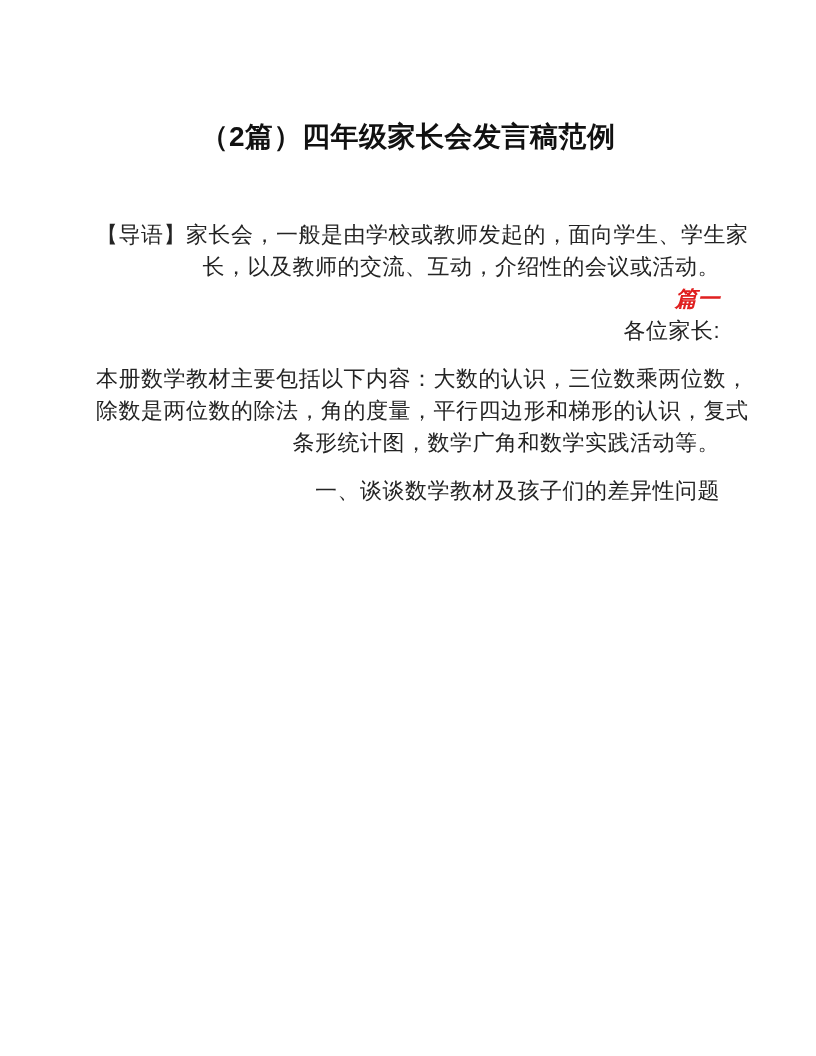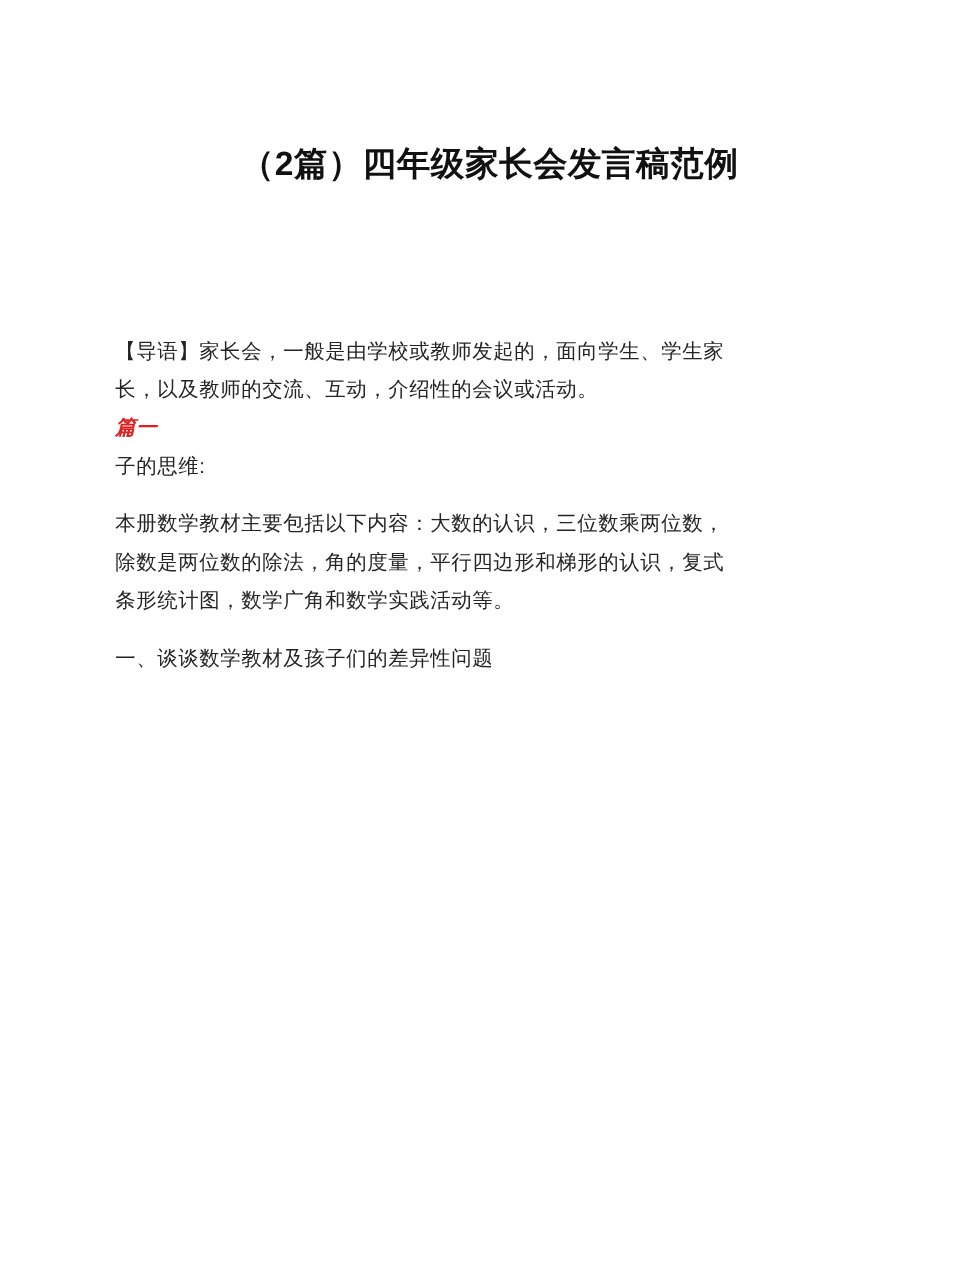--- a/index.html
+++ b/index.html
@@ -22,25 +22,26 @@
     margin: 0;
     text-align: center;
     font-size: 28px;
     line-height: 40px;
     font-weight: bold;
     color: #111111;
     letter-spacing: 0.5px;
     white-space: pre;
   }
   .doc-body {
-    margin-top: 120px;
-    font-size: 17px;
+    margin-top: 62px;
+    font-size: 22px;
     line-height: 32px;
     color: #242424;
     letter-spacing: 0.5px;
+    text-align: right;
   }
   .block {
     margin: 16px 0 0 0;
     white-space: pre;
   }
   .block.flush {
     margin-top: 0;
   }
   .section-label {
     font-weight: bold;
@@ -53,21 +54,21 @@
 
   <h1 class="doc-title">（2篇）四年级家长会发言稿范例</h1>
 
   <div class="doc-body">
 
     <div class="block flush">【导语】家长会，一般是由学校或教师发起的，面向学生、学生家
 长，以及教师的交流、互动，介绍性的会议或活动。</div>
 
     <div class="block flush section-label" style="color: rgb(224, 32, 32); font-style: italic;">篇一</div>
 
-    <div class="block flush">子的思维:</div>
+    <div class="block flush">各位家长:</div>
 
 
 
     <div class="block">本册数学教材主要包括以下内容：大数的认识，三位数乘两位数，
 除数是两位数的除法，角的度量，平行四边形和梯形的认识，复式
 条形统计图，数学广角和数学实践活动等。</div>
 
     <div class="block">一、谈谈数学教材及孩子们的差异性问题</div>
 
 

